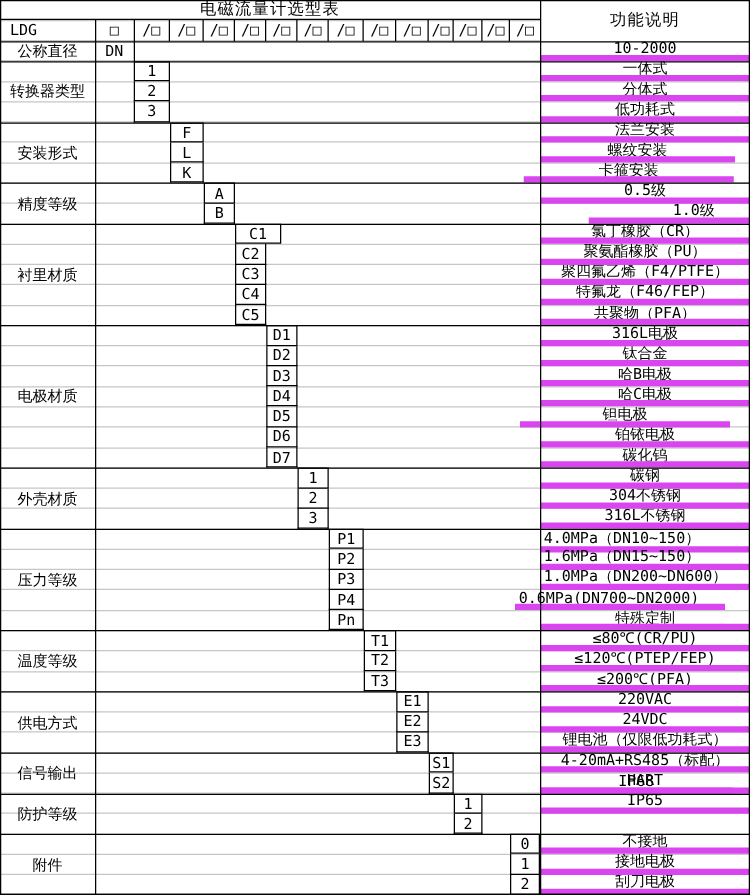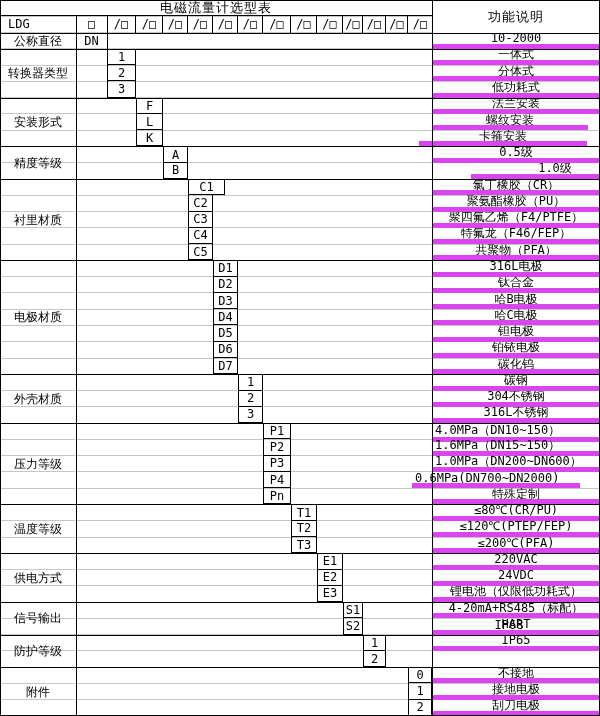--- a/index.html
+++ b/index.html
@@ -126,21 +126,21 @@
     <div class="cell " style="left: 0px; top: 260.364px; width: 76px; height: 113.909px;">电极材质</div>
     <div class="cell code-cell" style="left: 213px; top: 260.364px; width: 25px; height: 16.2727px;">D1</div>
     <div class="cell desc-cell" style="left: 432px; top: 260.364px; width: 168px; height: 16.2727px; text-align: right;">316L电极</div>
     <div class="cell code-cell stacked" style="left: 213px; top: 276.636px; width: 25px; height: 16.2727px;">D2</div>
     <div class="cell desc-cell" style="left: 432px; top: 276.636px; width: 168px; height: 16.2727px;">钛合金</div>
     <div class="cell code-cell stacked" style="left: 213px; top: 292.909px; width: 25px; height: 16.2727px;">D3</div>
     <div class="cell desc-cell" style="left: 432px; top: 292.909px; width: 168px; height: 16.2727px;">哈B电极</div>
     <div class="cell code-cell stacked" style="left: 213px; top: 309.182px; width: 25px; height: 16.2727px;">D4</div>
     <div class="cell desc-cell" style="left: 432px; top: 309.182px; width: 168px; height: 16.2727px;">哈C电极</div>
     <div class="cell code-cell stacked" style="left: 213px; top: 325.455px; width: 25px; height: 16.2727px;">D5</div>
-    <div class="cell desc-cell" style="left: 432px; top: 325.455px; width: 168px; height: 16.2727px;">钽电极</div>
+    <div class="cell desc-cell" style="left: 416px; top: 325.455px; width: 168px; height: 16.2727px;">钽电极</div>
     <div class="cell code-cell stacked" style="left: 213px; top: 341.727px; width: 25px; height: 16.2727px;">D6</div>
     <div class="cell desc-cell" style="left: 432px; top: 341.727px; width: 168px; height: 16.2727px;">铂铱电极</div>
     <div class="cell code-cell stacked" style="left: 213px; top: 358px; width: 25px; height: 16.2727px;">D7</div>
     <div class="cell desc-cell" style="left: 432px; top: 358px; width: 168px; height: 16.2727px;">碳化钨</div>
     <div class="cell " style="left: 0px; top: 374.273px; width: 76px; height: 48.8182px;">外壳材质</div>
     <div class="cell code-cell" style="left: 238px; top: 374.273px; width: 25px; height: 16.2727px;">1</div>
     <div class="cell desc-cell" style="left: 432px; top: 374.273px; width: 168px; height: 16.2727px;">碳钢</div>
     <div class="cell code-cell stacked" style="left: 238px; top: 390.545px; width: 25px; height: 16.2727px;">2</div>
     <div class="cell desc-cell" style="left: 432px; top: 390.545px; width: 168px; height: 16.2727px;">304不锈钢</div>
     <div class="cell code-cell stacked" style="left: 238px; top: 406.818px; width: 25px; height: 16.2727px;">3</div>

